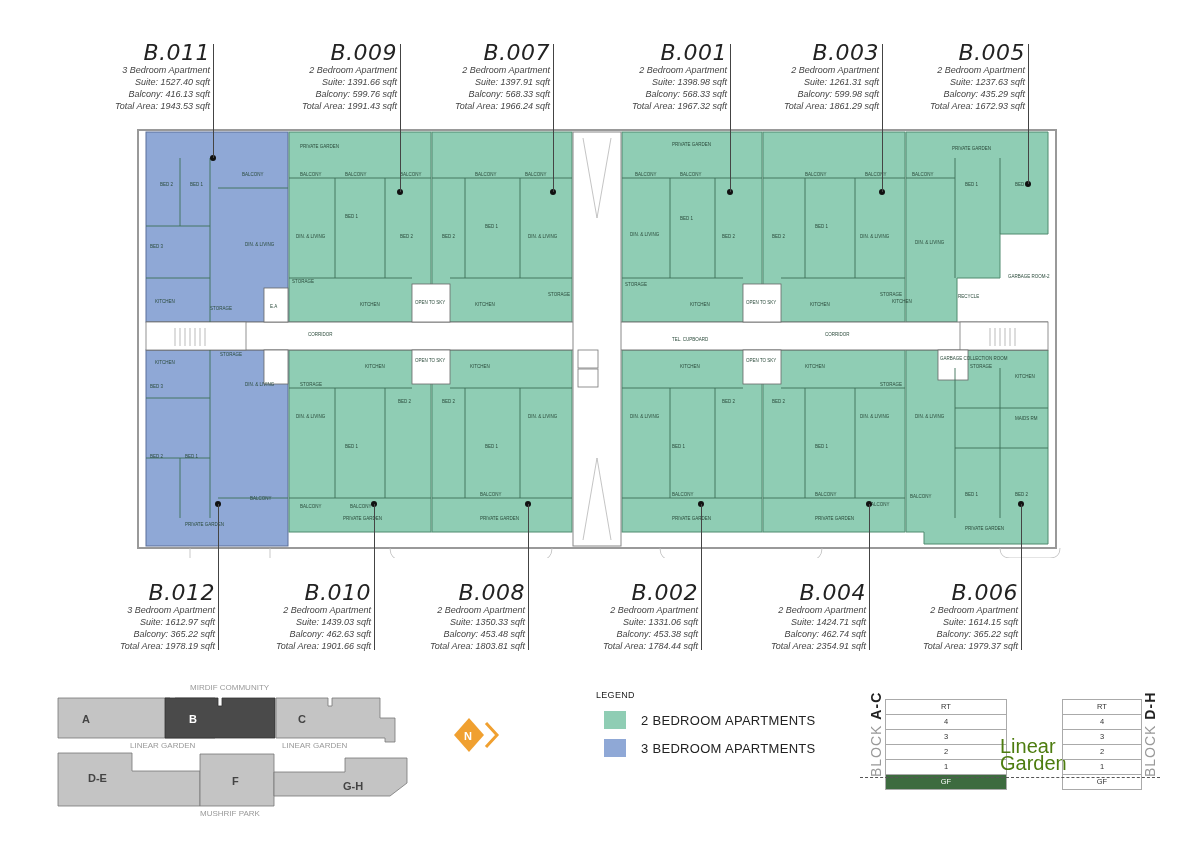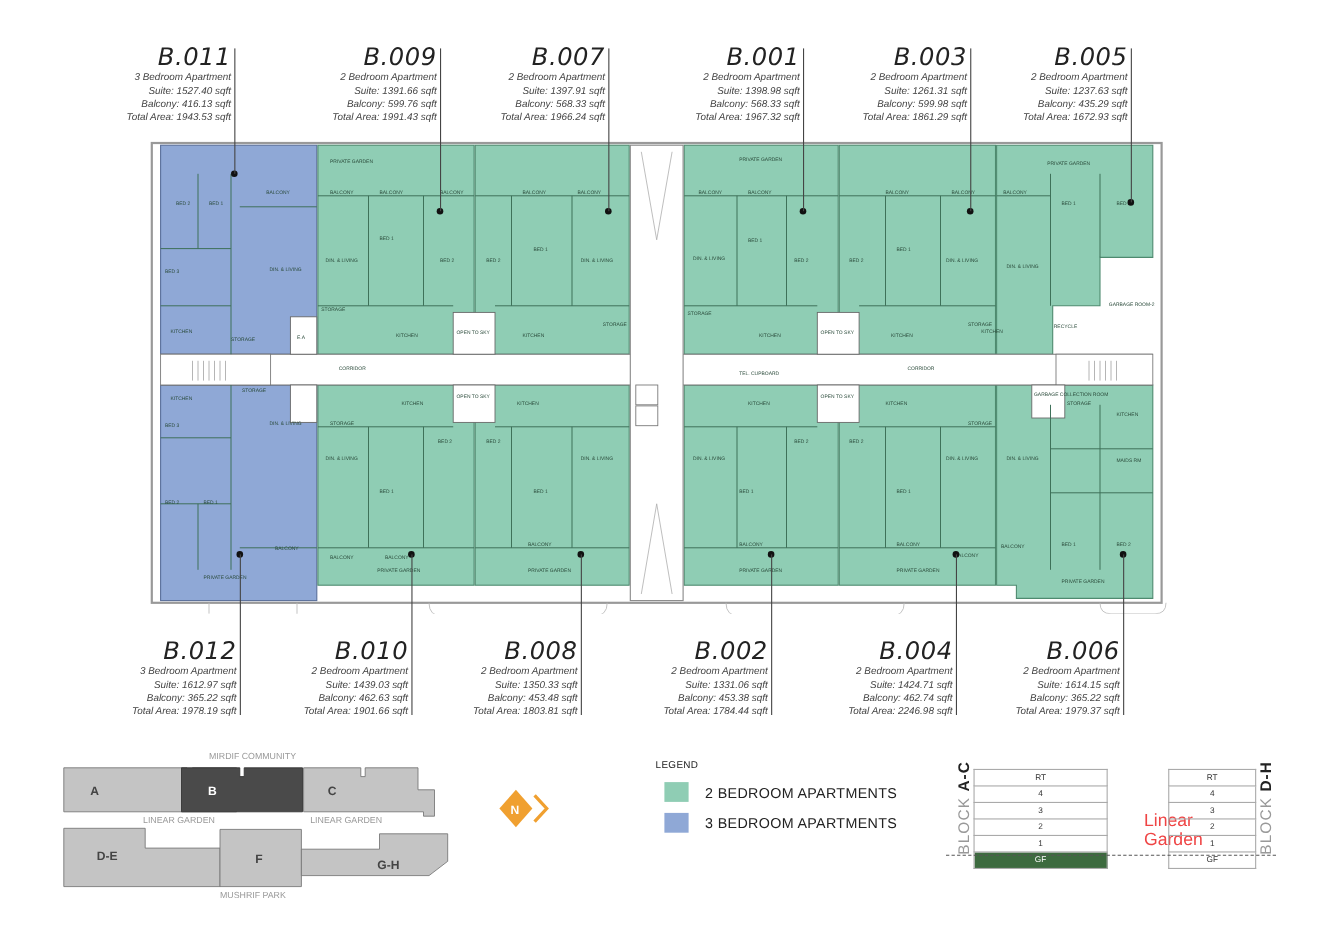--- a/index.html
+++ b/index.html
@@ -16,21 +16,21 @@
   .block-letter { font-size:11px; font-weight:bold; fill:#444; font-family:"Liberation Sans", sans-serif; }
   .legend-title { position:absolute; left:596px; top:690px; font-size:9px; color:#222; letter-spacing:0.3px; }
   .legend-item { position:absolute; left:604px; display:flex; align-items:center; }
   .legend-swatch { width:22px; height:18px; }
   .legend-label { margin-left:15px; font-size:13px; color:#222; letter-spacing:0.3px; }
   .floor-table { position:absolute; border-collapse:collapse; }
   .floor-cell { width:118px; height:12px; border:1px solid #aaa; font-size:7.5px; text-align:center; color:#333; line-height:12px; }
   .floor-cell.active { background:#3d6b3f; color:#fff; }
   .block-vert { position:absolute; font-size:14px; color:#999; transform:rotate(-90deg); transform-origin:left top; white-space:nowrap; letter-spacing:1px; }
   .block-vert b { color:#222; }
-  .linear-garden { position:absolute; left:1040px; top:738px; font-size:16px; color:#ef4444; line-height:17px; font-weight:300; }
+  .linear-garden { position:absolute; left:1000px; top:738px; font-size:20px; color:#4d7c0f; line-height:17px; font-weight:300; }
   .dash-line { position:absolute; top:777px; height:0; border-top:1px dashed #555; }
 </style>
 </head>
 <body>
 
 <svg id="plan" width="1010" height="430" viewBox="0 0 1010 430">
 
   <rect x="78" y="2" width="918" height="418" fill="none" stroke="#999" stroke-width="2"></rect>
 
   <rect x="86" y="4" width="142" height="190" fill="#8fa8d6" stroke="#5a6f9a" stroke-width="1"></rect>
@@ -372,21 +372,21 @@
   <div class="line">2 Bedroom Apartment</div>
   <div class="line">Suite: 1331.06 sqft</div>
   <div class="line">Balcony: 453.38 sqft</div>
   <div class="line">Total Area: 1784.44 sqft</div>
 </div>
 <div class="unit-label" style="right:334px;top:582px">
   <div class="code">B.004</div>
   <div class="line">2 Bedroom Apartment</div>
   <div class="line">Suite: 1424.71 sqft</div>
   <div class="line">Balcony: 462.74 sqft</div>
-  <div class="line">Total Area: 2246.98 sqft</div>
+  <div class="line">Total Area: 2354.91 sqft</div>
 </div>
 <div class="unit-label" style="right:182px;top:582px">
   <div class="code">B.006</div>
   <div class="line">2 Bedroom Apartment</div>
   <div class="line">Suite: 1614.15 sqft</div>
   <div class="line">Balcony: 365.22 sqft</div>
   <div class="line">Total Area: 1979.37 sqft</div>
 </div>
 
 <svg style="position:absolute;left:50px;top:678px" width="370" height="145" viewBox="0 0 370 145">

